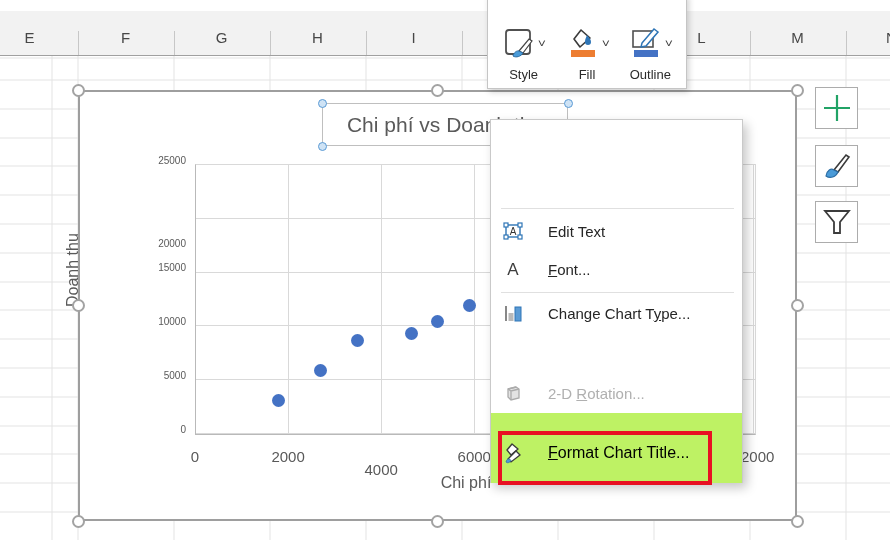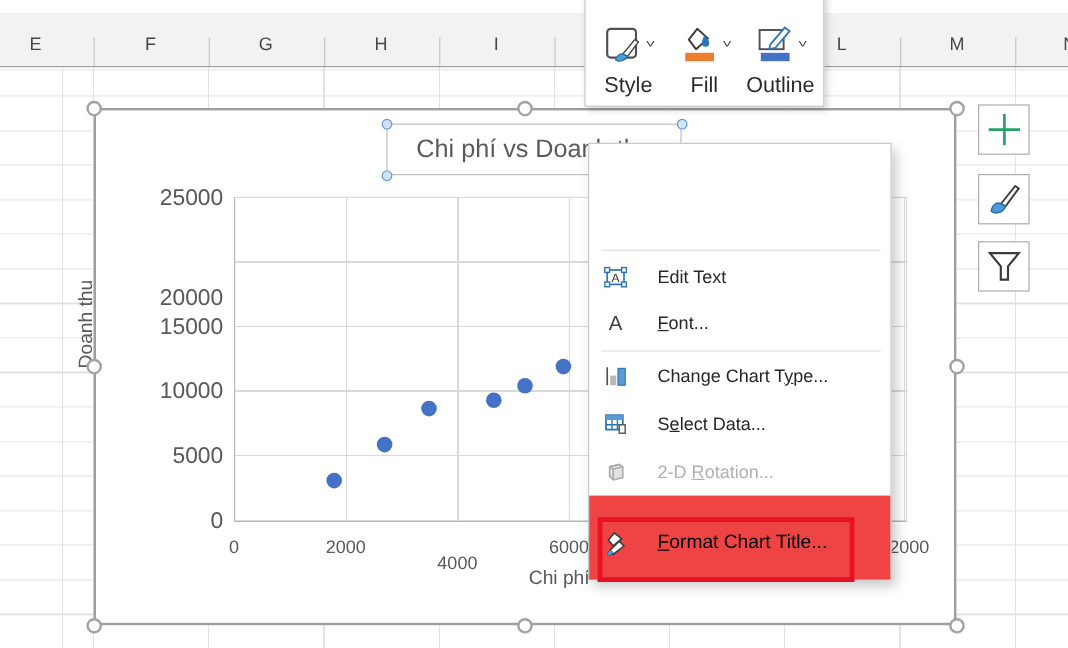--- a/index.html
+++ b/index.html
@@ -20,49 +20,49 @@
   #chart{position:absolute;left:78px;top:90px;width:719px;height:431px;background:#fff;
          border:2px solid #9e9e9e;box-sizing:border-box;}
   #plot{position:absolute;left:115px;top:71.8px;width:558.5px;height:269px;box-sizing:content-box;
         border-top:1px solid #d9d9d9;border-right:1px solid #d9d9d9;
         border-left:1px solid #b9b9b9;border-bottom:1px solid #b9b9b9;
         background-image:
           repeating-linear-gradient(to right,transparent 0 92.08px,#d9d9d9 92.08px 93.08px),
           repeating-linear-gradient(to bottom,transparent 0 52.8px,#d9d9d9 52.8px 53.8px);}
   .dot{position:absolute;width:13px;height:13px;border-radius:50%;}
   .xt{position:absolute;width:56px;text-align:center;font-size:15px;color:#595959;}
-  .yt{position:absolute;width:60px;text-align:right;font-size:19px;color:#595959;}
+  .yt{position:absolute;width:60px;text-align:right;font-size:10px;color:#595959;}
   #ytitle{position:absolute;left:18px;top:160px;width:20px;height:90px;color:#595959;font-size:16px;
           transform:rotate(-90deg);transform-origin:center;white-space:nowrap;text-align:center;line-height:20px;}
   #xtitle{position:absolute;left:316px;top:382px;width:140px;text-align:center;color:#595959;font-size:16px;}
   #charttitlebox{position:absolute;left:242px;top:11px;width:246px;height:43px;border:1px solid #bfbfbf;
                  box-sizing:border-box;text-align:center;line-height:41px;font-size:21px;color:#5a5a5a;white-space:nowrap;overflow:hidden;}
   .handle{position:absolute;width:13px;height:13px;border-radius:50%;background:#fff;border:2px solid #a3a3a3;box-sizing:border-box;z-index:6;}
   .bhandle{position:absolute;width:9px;height:9px;border-radius:50%;background:#cfe3f5;border:1.5px solid #5b9bd5;box-sizing:border-box;z-index:6;}
   
   .sidebtn{position:absolute;left:815px;width:43px;height:42px;background:#fff;border:1px solid #acacac;
            box-sizing:border-box;display:flex;align-items:center;justify-content:center;z-index:5;}
   
   #minitoolbar{position:absolute;left:487px;top:-6px;width:200px;height:95px;background:#fff;border:1px solid #c5c5c5;
                box-sizing:border-box;box-shadow:2px 3px 6px rgba(0,0,0,.18);z-index:8;display:flex;
                align-items:flex-end;justify-content:space-around;padding:0 4px 6px 4px;}
   .mtb-item{display:flex;flex-direction:column;align-items:center;width:62px;cursor:default;}
   .mtb-iconrow{display:flex;align-items:center;height:40px;}
-  .mtb-label{font-size:18px;color:#2b2b2b;margin-top:4px;}
+  .mtb-label{font-size:13px;color:#2b2b2b;margin-top:4px;}
   .chev{font-size:10px;color:#444;margin-left:4px;transform:scaleX(1.4);}
   
   #menu{position:absolute;left:490px;top:119px;width:253px;height:364px;background:#fff;border:1px solid #c9c9c9;
         box-sizing:border-box;box-shadow:4px 5px 10px rgba(0,0,0,.22);z-index:9;}
   .mi{position:absolute;left:0;width:100%;height:40px;display:flex;align-items:center;font-size:15px;color:#262626;}
   .mi-ico{width:22px;height:22px;margin-left:11px;display:flex;align-items:center;justify-content:center;flex:none;}
   .mi-t{margin-left:24px;white-space:nowrap;}
   .u{text-decoration:underline;}
   .sep{position:absolute;left:10px;width:233px;height:1px;background:#e0e0e0;}
   .mi.disabled{color:#b0b0b0;}
-  #mi-format{position:absolute;left:0;top:293px;width:100%;height:70px;background:#ef4444;
+  #mi-format{position:absolute;left:0;top:293px;width:100%;height:70px;background:#bef264;
              display:flex;align-items:center;padding-top:10px;box-sizing:border-box;}
   #redbox{position:absolute;left:498px;top:431px;width:214px;height:54px;border:4px solid #e81123;
           box-sizing:border-box;z-index:12;}
   svg{display:block;}
 </style>
 </head>
 <body>
 <div id="stage">
 
   <div id="grid"></div>
@@ -208,31 +208,20 @@
     <div class="mi" style="top:173px">
       <span class="mi-ico">
         <svg width="20" height="20" viewBox="0 0 20 20">
           <path d="M3 3 V18" stroke="#555" stroke-width="1.4"></path>
           <rect x="5.5" y="10" width="5" height="8" fill="#b9b9b9"></rect>
           <rect x="12" y="4" width="6" height="14" fill="#5b9bd5" stroke="#2e75b6" stroke-width="1"></rect>
         </svg>
       </span>
       <span class="mi-t"><span>Change Chart T</span><span class="u">y</span><span>pe...</span></span>
     </div>
-    <div class="mi" style="top:213px">
-      <span class="mi-ico">
-        <svg width="20" height="20" viewBox="0 0 20 20">
-          <rect x="2" y="3" width="14" height="12" fill="#fff" stroke="#2e75b6" stroke-width="1.5"></rect>
-          <rect x="2" y="3" width="14" height="4" fill="#5b9bd5"></rect>
-          <path d="M7 7 V15 M11.5 7 V15 M2 11 H16" stroke="#2e75b6" stroke-width="1.2"></path>
-          <rect x="13" y="11" width="5" height="7" fill="#fff" stroke="#555" stroke-width="1.2"></rect>
-        </svg>
-      </span>
-      <span class="mi-t"><span>S</span><span class="u">e</span><span>lect Data...</span></span>
-    </div>
     <div class="mi disabled" style="top:253px">
       <span class="mi-ico">
         <svg width="20" height="20" viewBox="0 0 20 20">
           <path d="M5 6 L13 4 L16 6 L16 15 L8 17 L5 14 Z" fill="#e3e3e3" stroke="#ababab" stroke-width="1.3"></path>
           <path d="M5 6 L13 4 M8 8 L8 17 M5 6 L8 8 L16 6" fill="none" stroke="#ababab" stroke-width="1.3"></path>
         </svg>
       </span>
       <span class="mi-t"><span>2-D </span><span class="u">R</span><span>otation...</span></span>
     </div>
     <div id="mi-format">

